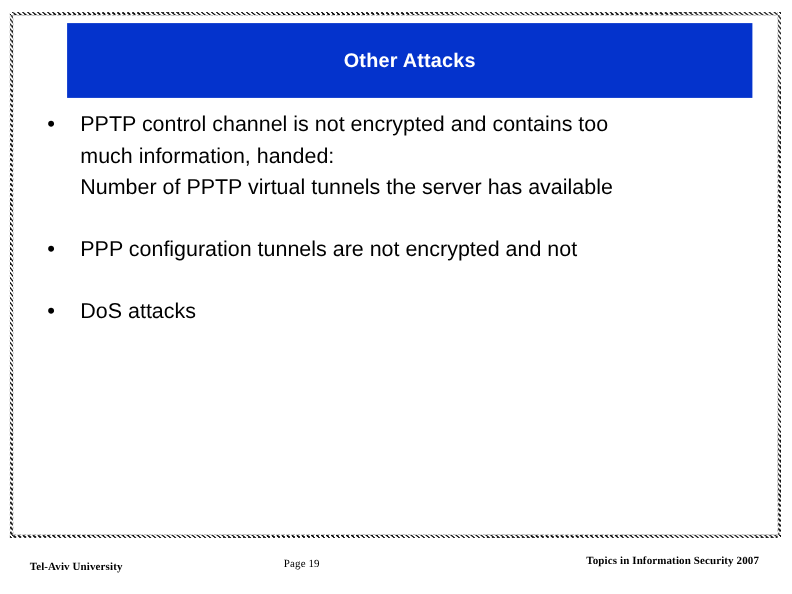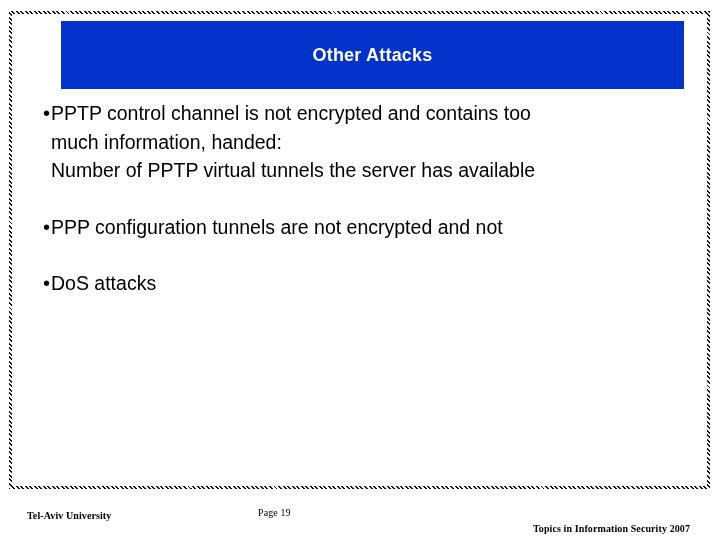--- a/index.html
+++ b/index.html
@@ -82,21 +82,21 @@
     position: absolute;
     left: 3px;
     top: 0;
     width: 22px;
     font-size: 20px;
     line-height: 28.5px;
     color: #000000;
     text-align: left;
   }
   .bullet-lines {
-    margin-left: 11px;
+    margin-left: 33px;
   }
   .bullet-line {
     font-size: 19.5px;
     line-height: 28.5px;
     color: #000000;
     white-space: nowrap;
   }
 
   
   #footer {
@@ -115,21 +115,21 @@
     white-space: nowrap;
     letter-spacing: 0.1px;
   }
   #footer-left  { left: 27px;  top: 5px; }
   #footer-center{
     left: 258px; top: 2px;
     font-weight: normal;
     font-style: normal;
     font-size: 10px;
   }
-  #footer-right { left: 533px; top: 18px; }
+  #footer-right { left: 533px; top: 0; }
 </style>
 </head>
 <body>
 
 <div id="slide">
 
   <div id="slide-frame"></div>
 
   <div id="title-bar">
     <div id="title-text">Other Attacks</div>

